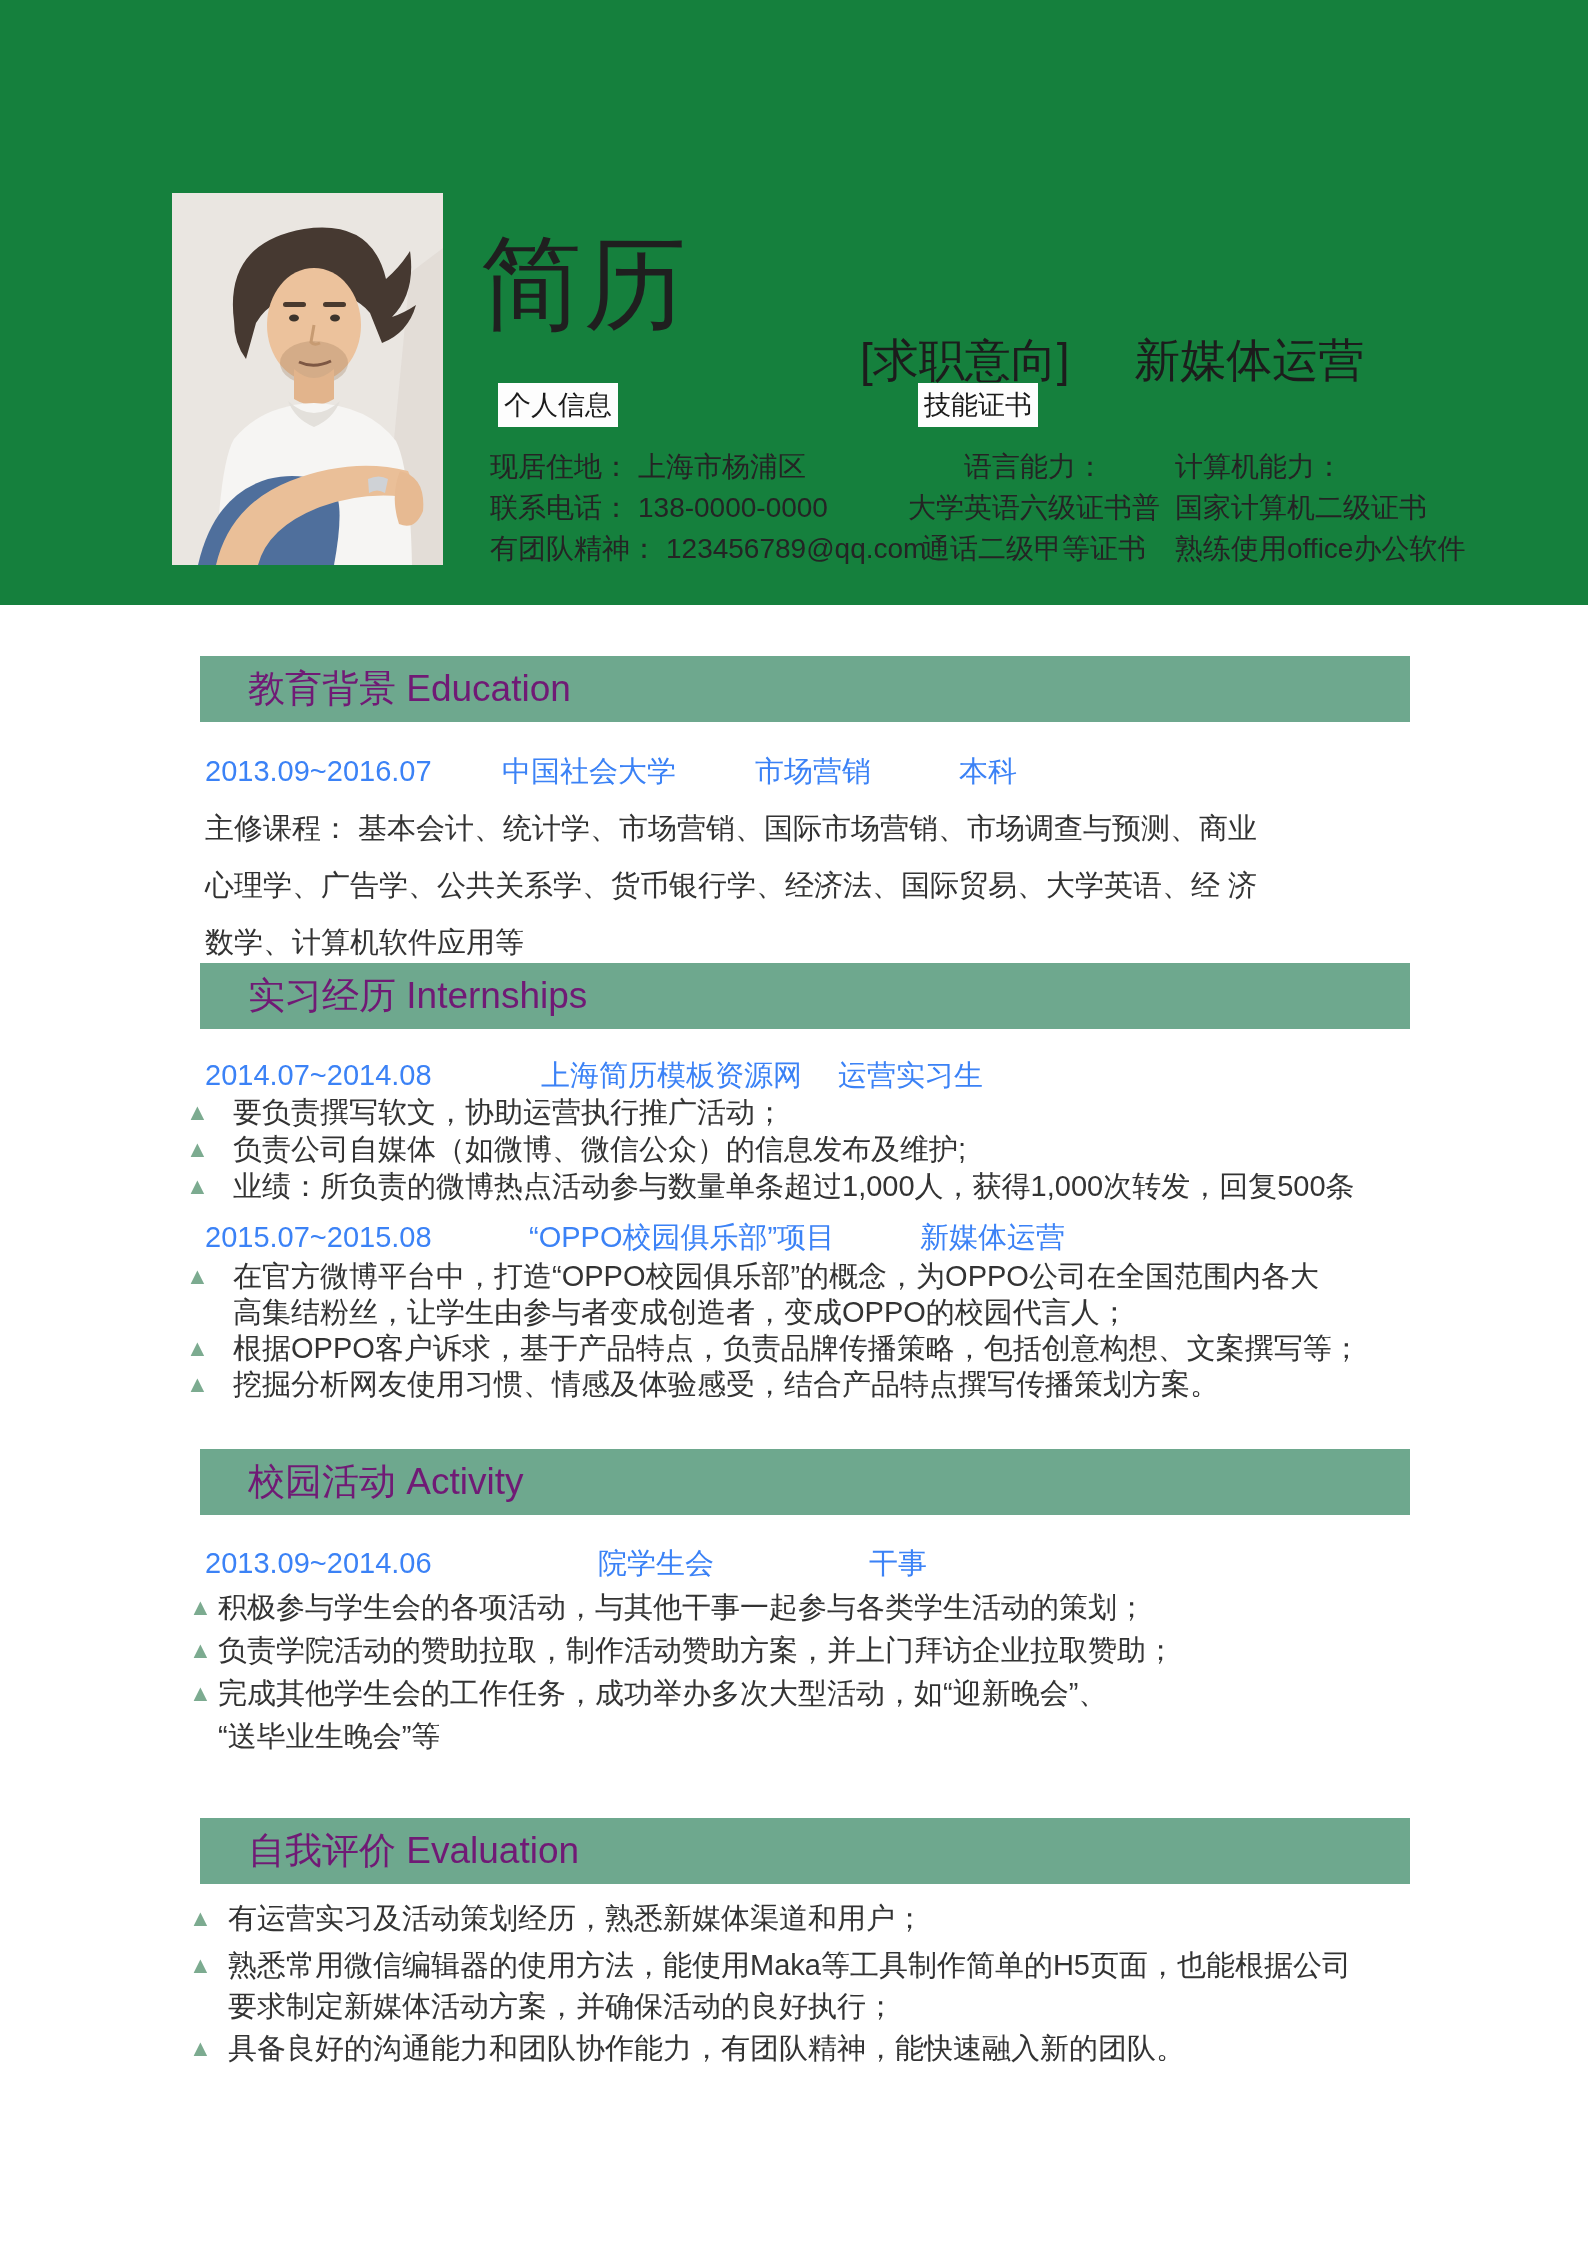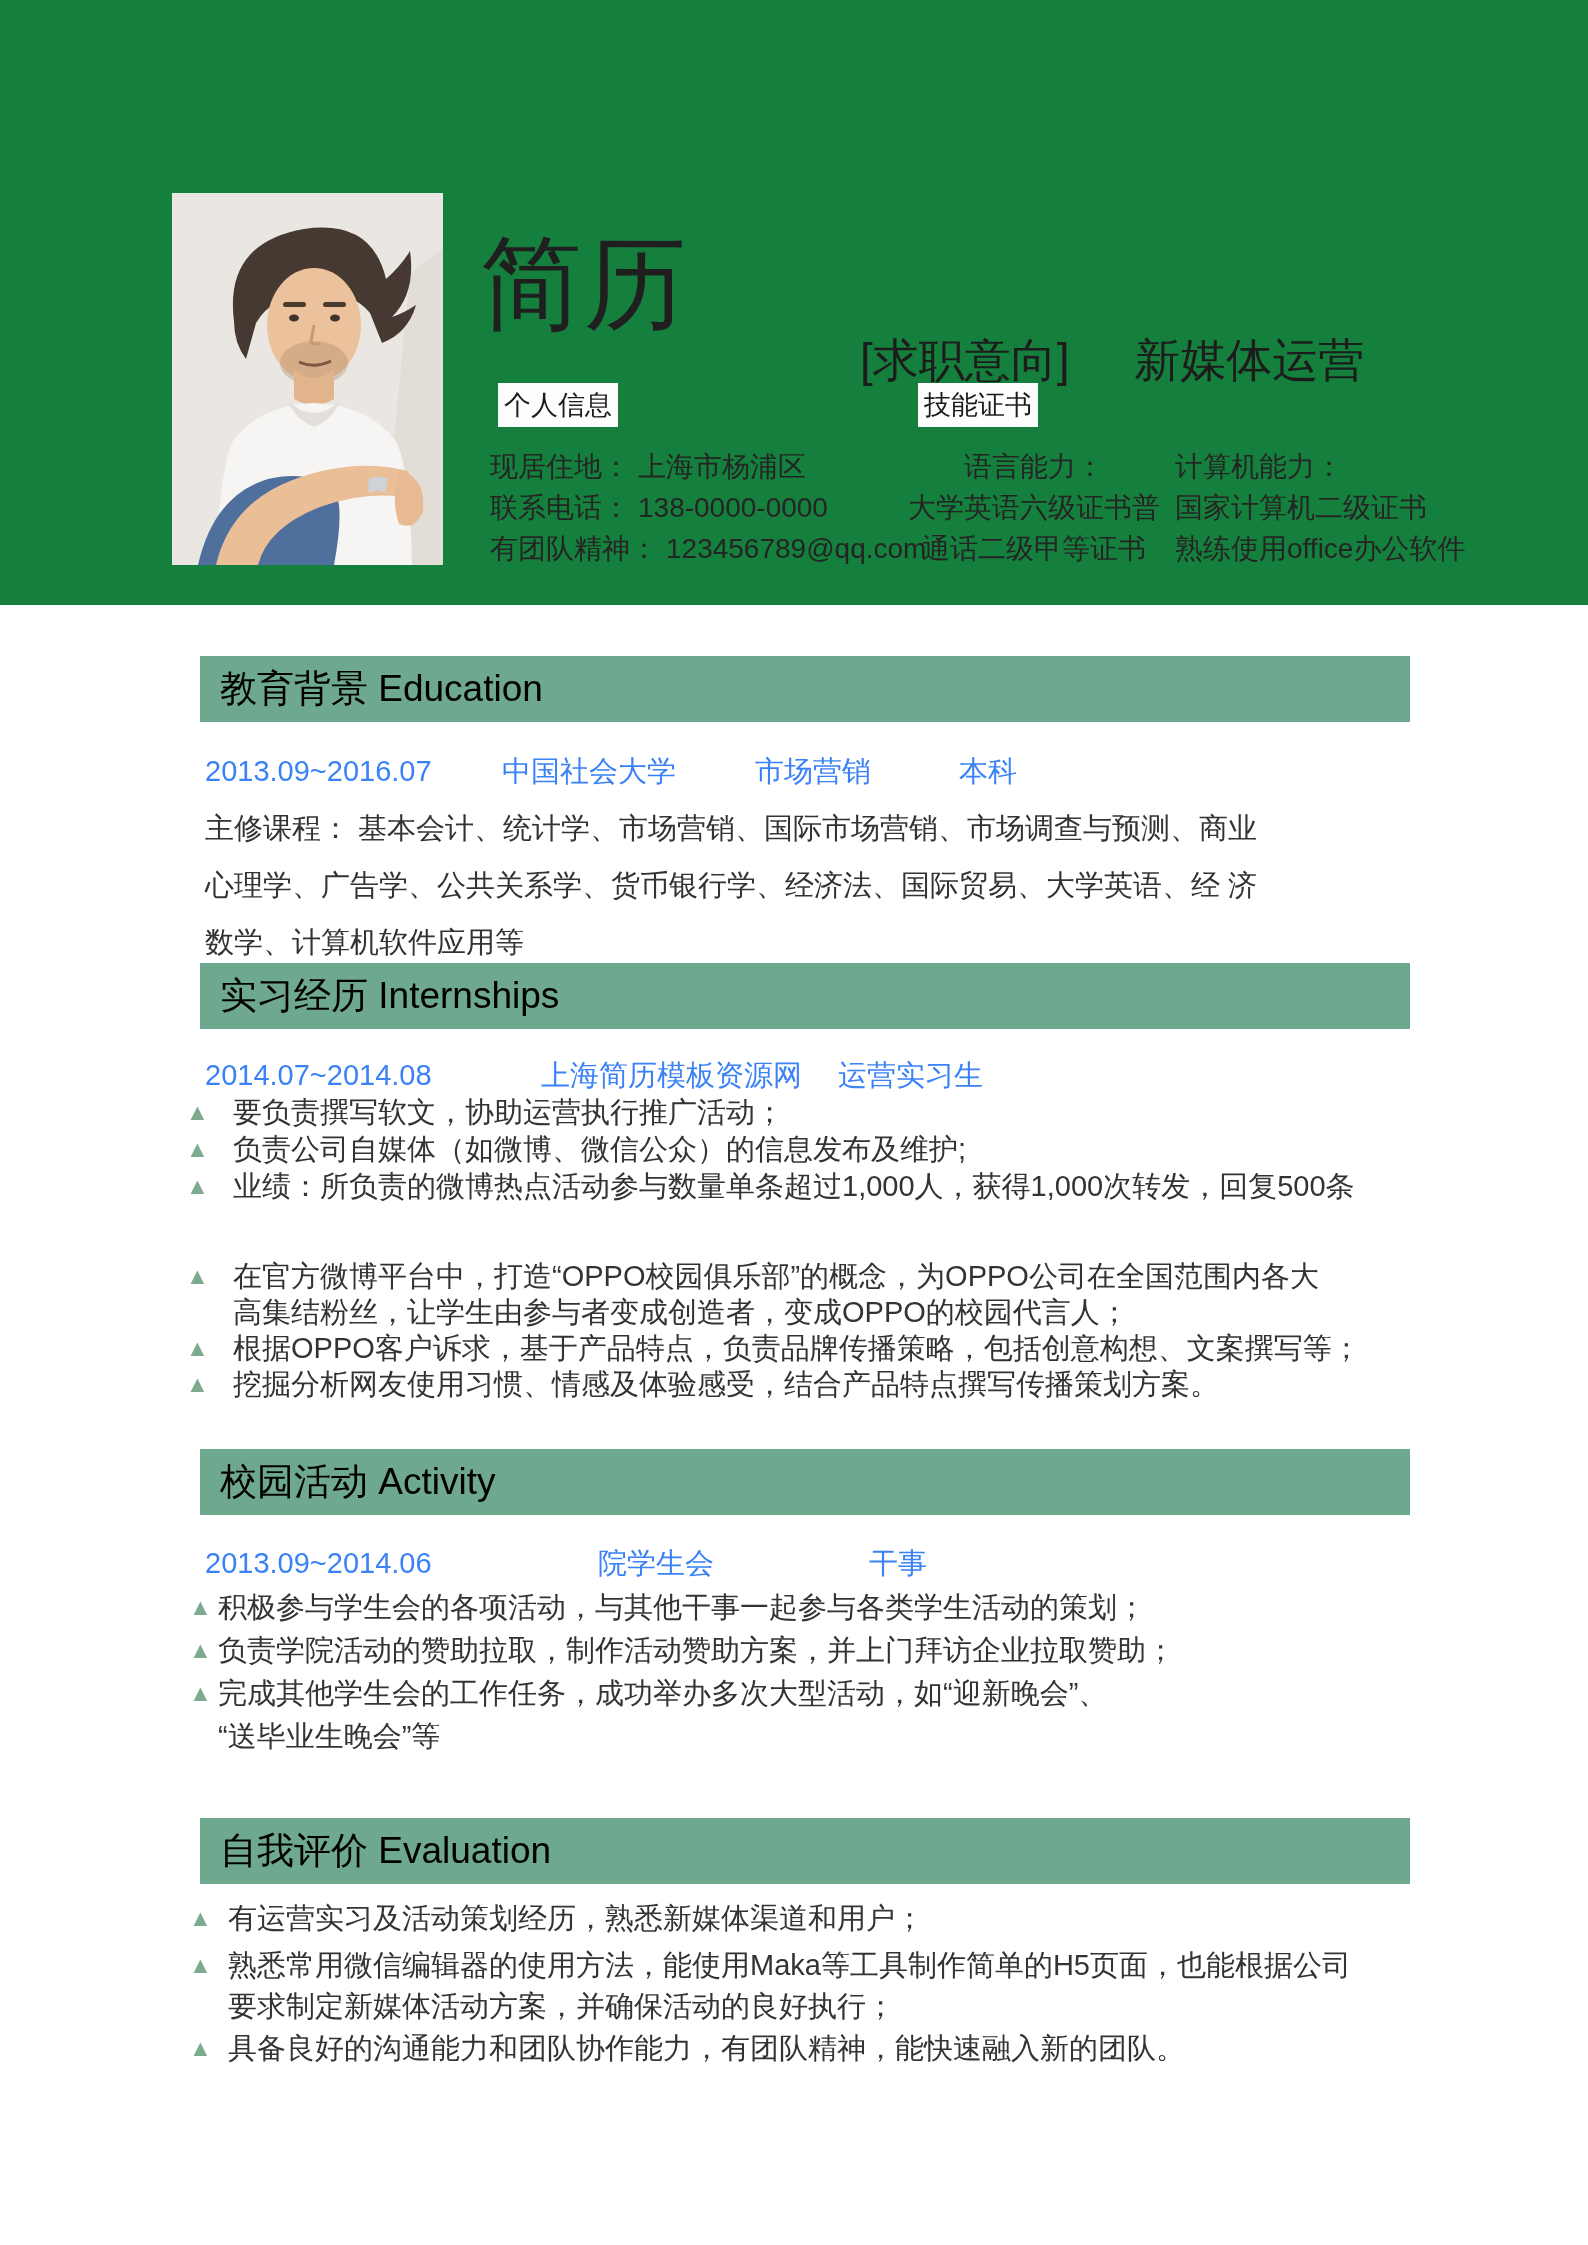--- a/index.html
+++ b/index.html
@@ -19,22 +19,22 @@
         font-size:27px;display:flex;align-items:center;padding:0 6px;text-align:right;}
   .chip-personal{left:498px;}
   .chip-skills{left:918px;}
   .pinfo{position:absolute;left:490px;top:446px;font-size:28px;line-height:41px;color:#242424;white-space:nowrap;}
   .pinfo .v{margin-left:8px;margin-top:32px;}
   .skill-col{position:absolute;top:446px;font-size:28px;line-height:41px;color:#242424;white-space:nowrap;}
   .skill-lang{left:908px;text-align:center;}
   .skill-comp{left:1175px;}
 
   
-  .bar{position:absolute;left:200px;width:1210px;height:66px;background:#6ea88e;color:#000000;
-       font-size:37px;line-height:66px;padding-left:20px;box-sizing:border-box;white-space:nowrap;}
+  .bar{position:absolute;left:200px;width:1210px;height:66px;background:#6ea88e;color:#701a75;
+       font-size:37px;line-height:66px;padding-left:48px;box-sizing:border-box;white-space:nowrap;}
   .bar-edu{top:656px;}
   .bar-int{top:963px;}
   .bar-act{top:1449px;}
   .bar-eval{top:1818px;}
 
   
   .row{position:absolute;left:205px;font-size:29px;line-height:44px;color:#3b82f6;display:flex;white-space:nowrap;}
   .edu-row{top:749px;}
   .edu-row .c1{width:297px;} .edu-row .c2{width:253px;} .edu-row .c3{width:204px;}
   .courses{position:absolute;left:205px;top:800px;font-size:29px;line-height:57px;color:#333;white-space:nowrap;}
@@ -160,20 +160,25 @@
     <div class="brow">
       <span class="tri">▲</span>
       <div class="btxt">负责公司自媒体（如微博、微信公众）的信息发布及维护;</div>
     </div>
     <div class="brow">
       <span class="tri">▲</span>
       <div class="btxt">业绩：所负责的微博热点活动参与数量单条超过1,000人，获得1,000次转发，回复500条</div>
     </div>
   </div>
 
+  <div class="row j2-row">
+    <span class="c1">2015.07~2015.08</span>
+    <span class="c2">“OPPO校园俱乐部”项目</span>
+    <span class="c3">新媒体运营</span>
+  </div>
   <div class="bullets j2-bullets">
     <div class="brow">
       <span class="tri">▲</span>
       <div class="btxt">
         <div>在官方微博平台中，打造“OPPO校园俱乐部”的概念，为OPPO公司在全国范围内各大</div>
         <div>高集结粉丝，让学生由参与者变成创造者，变成OPPO的校园代言人；</div>
       </div>
     </div>
     <div class="brow">
       <span class="tri">▲</span>

